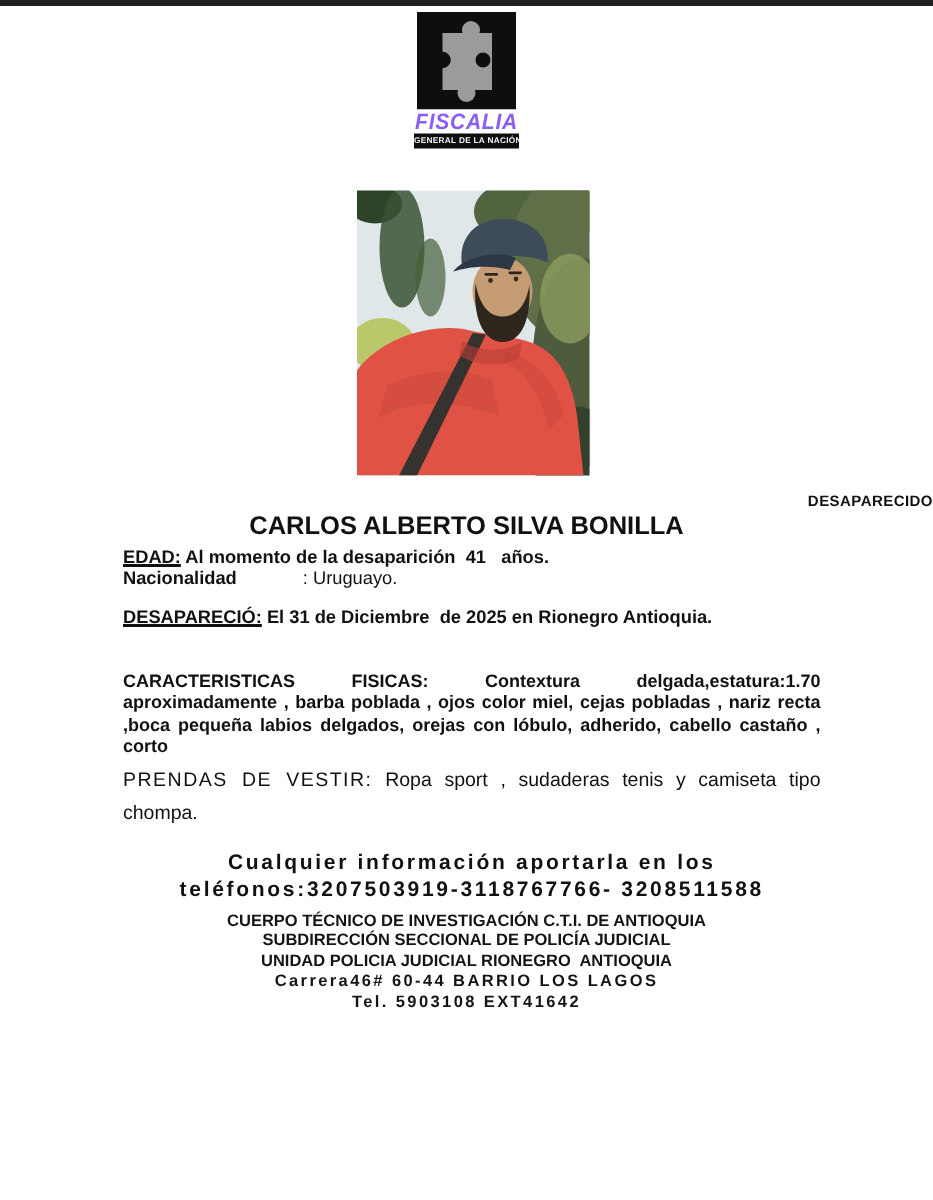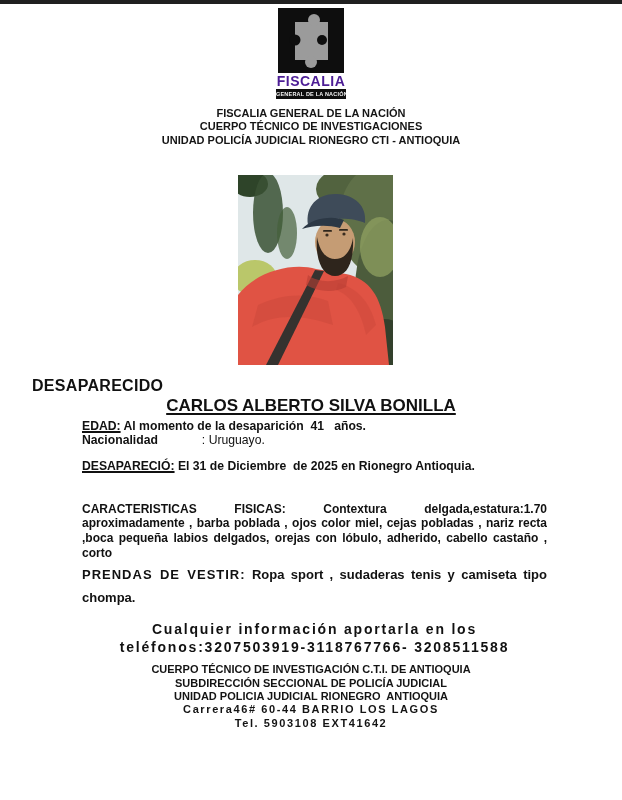--- a/index.html
+++ b/index.html
@@ -18,50 +18,51 @@
     position: absolute; top: 0; left: 0;
     width: 622px; height: 4px;
     background: #202020;
   }
   
   .logo-block { padding-top: 8px; width: 622px; display: flex; flex-direction: column; align-items: center; }
   .logo-square { width: 66px; height: 65px; display: block; }
   .logo-wordmark {
     width: 70px; text-align: center;
     font-weight: bold; font-size: 14px; line-height: 16px;
-    letter-spacing: 0.5px; color: #4c1d95;
+    letter-spacing: 0.5px; color: #8b5cf6;
     transform: scaleY(1.05);
+    font-style: italic;
   }
   .logo-tagline {
     width: 70px; height: 10px; background: #0e0e0e;
     color: #f5f5f5; font-size: 5.5px; font-weight: bold;
     text-align: center; line-height: 10px; letter-spacing: 0.2px;
     white-space: nowrap; overflow: hidden;
   }
   
   .header { margin-top: 8px; text-align: center; }
   .header div { font-size: 11px; font-weight: bold; line-height: 13.4px; color: #151515; }
   
   .photo { margin-top: 28px; margin-left: 238px; width: 155px; height: 190px; display: block; }
   
-  .status-title { margin-top: 12px; text-align: left; font-size: 16px; font-weight: bold; letter-spacing: 0.3px; padding-left: 32px; }
+  .status-title { margin-top: 12px; text-align: right; font-size: 10px; font-weight: bold; letter-spacing: 0.3px; }
   .person-name {
     margin-top: 1px; text-align: center; font-size: 17px; font-weight: bold;
   }
-  .person-name span { text-decoration: underline; text-decoration-thickness: 2px; text-underline-offset: 2px; }
+  .person-name span { text-decoration-thickness: 2px; text-underline-offset: 2px; }
   
   .info { margin-left: 82px; width: 465px; }
   .line { font-size: 12.2px; font-weight: bold; line-height: 13.5px; }
   .first-info { margin-top: 4px; }
   .u { text-decoration: underline; text-decoration-thickness: 1.5px; }
   .reg { font-weight: normal; margin-left: 44px; }
   .pw { white-space: pre-wrap; }
   .gap13 { margin-top: 13px; }
   .features { margin-top: 28px; font-size: 12px; font-weight: bold; line-height: 14.6px; text-align: justify; }
-  .clothing { margin-top: 4px; font-size: 13px; font-weight: bold; line-height: 22.5px; text-align: justify; }
+  .clothing { margin-top: 4px; font-size: 13px; font-weight: normal; line-height: 22.5px; text-align: justify; }
   .clothing .label { letter-spacing: 1px; }
   .quote {
     margin-top: 10px; font-size: 14px; font-weight: bold; line-height: 19px;
     letter-spacing: 2.2px; text-align: justify; text-align-last: justify;
   }
   .contact { margin-top: 11px; text-align: center; }
   .contact div { font-size: 14px; font-weight: bold; line-height: 18px; letter-spacing: 1.8px; }
   .footer { margin-top: 7px; text-align: center; }
   .footer div { font-size: 11px; font-weight: bold; line-height: 13.4px; color: #141414; }
   .footer .ls { letter-spacing: 1.6px; }
@@ -82,25 +83,20 @@
       </g>
       <g fill="#0e0e0e">
         <circle cx="17" cy="32" r="5.5"></circle>
         <circle cx="44" cy="32" r="5"></circle>
       </g>
     </svg>
     <div class="logo-wordmark">FISCALIA</div>
     <div class="logo-tagline">GENERAL DE LA NACIÓN</div>
   </div>
 
-  <div class="header">
-    <div>FISCALIA GENERAL DE LA NACIÓN</div>
-    <div>CUERPO TÉCNICO DE INVESTIGACIONES</div>
-    <div>UNIDAD POLICÍA JUDICIAL RIONEGRO CTI - ANTIOQUIA</div>
-  </div>
 
   <svg class="photo" viewBox="0 0 155 190" xmlns="http://www.w3.org/2000/svg">
     <rect width="155" height="190" fill="#dfe7e8"></rect>
 
     <ellipse cx="120" cy="14" rx="42" ry="24" fill="#52633f"></ellipse>
     <ellipse cx="141" cy="45" rx="40" ry="55" fill="#5f7048"></ellipse>
     <ellipse cx="150" cy="115" rx="33" ry="70" fill="#4c5c3c"></ellipse>
     <ellipse cx="142" cy="72" rx="20" ry="30" opacity="0.75" fill="#8fa060"></ellipse>
 
     <ellipse cx="12" cy="9" rx="18" ry="13" fill="#2e4429"></ellipse>

